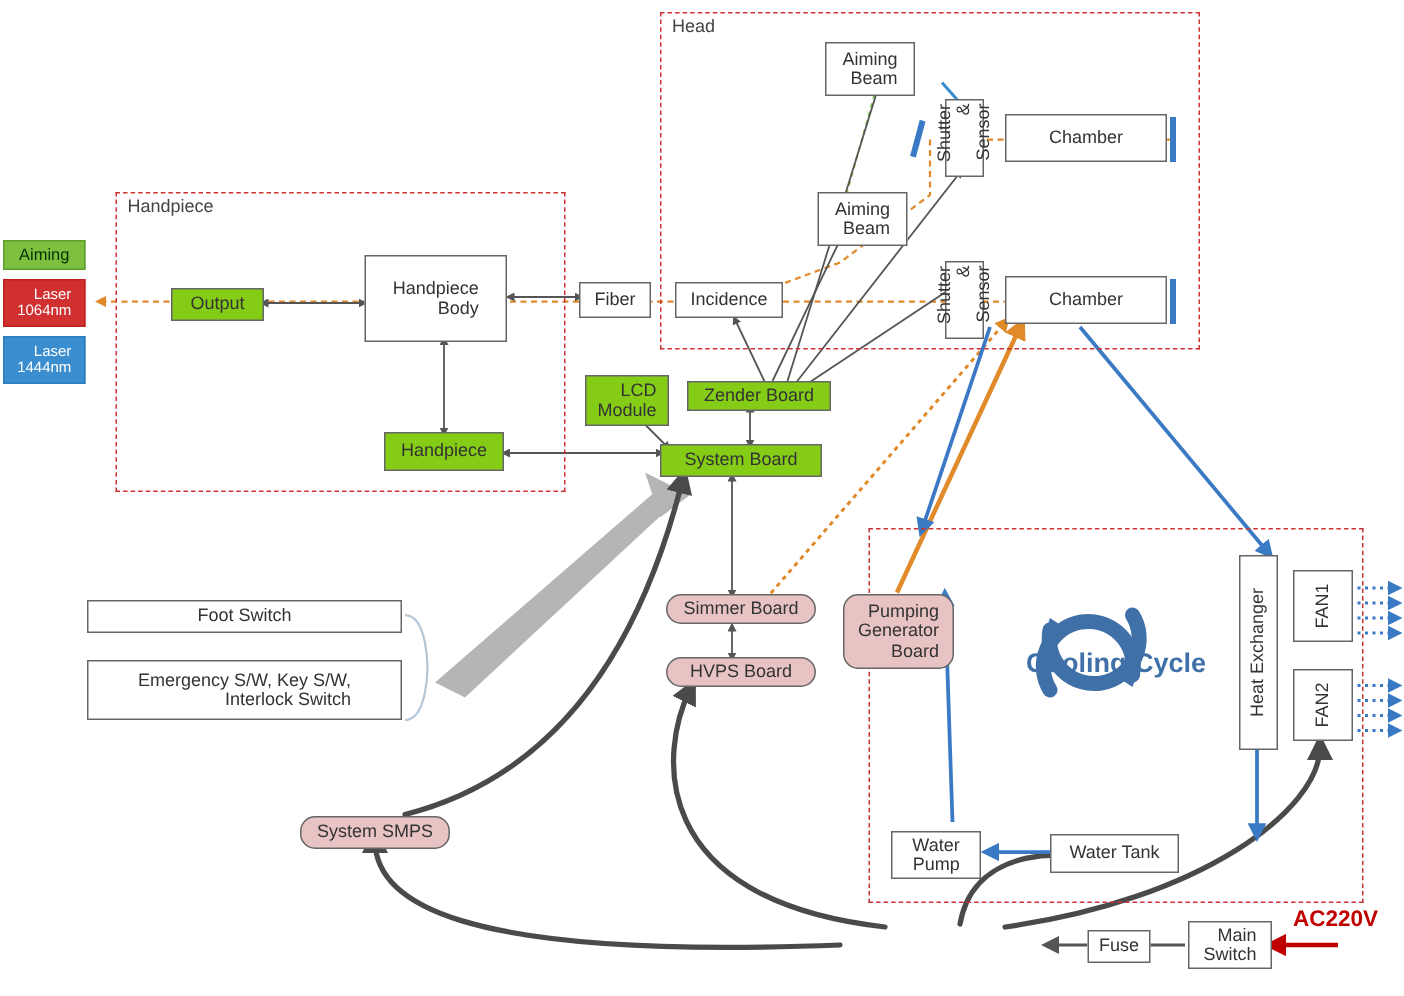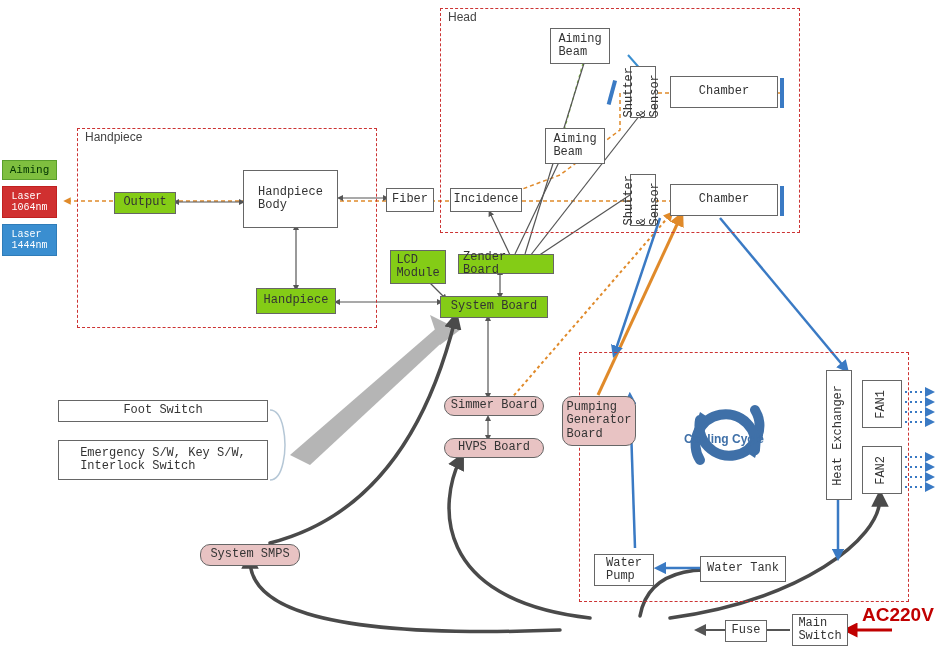--- a/index.html
+++ b/index.html
@@ -1,29 +1,29 @@
 <!DOCTYPE html>
 <html><head>
 <meta charset="utf-8">
 <style>
   * { box-sizing: border-box; margin: 0; padding: 0; }
   body { font-family: "Segoe UI", Arial, sans-serif; font-size: 12px; color: #333; width: 936px; height: 664px; position: relative; background: #fff; overflow: hidden; }
   .canvas { position: relative; width: 936px; height: 664px; }
-  .box { position: absolute; border: 1px solid #666; background: #fff; display: flex; align-items: center; justify-content: center; text-align: left; padding: 2px 4px; line-height: 1.1; font-family: Liberation Mono, monospace; }
+  .box { position: absolute; border: 1px solid #666; background: #fff; display: flex; align-items: center; justify-content: center; text-align: right; padding: 2px 4px; line-height: 1.1; }
   .box.blue { background: #84cc16; }
   .box.pink { background: #e8c3c3; border-radius: 10px; }
   .dashred { position: absolute; border: 1px dashed #cc3333; background: none; }
   .legend-aiming { background: #7fbf3f; color: #003300; border: 1px solid #5a9e2b; }
   .legend-1064  { background: #d03030; color: #fff; border: 1px solid #c02020; }
   .legend-1444  { background: #3a8ed0; color: #fff; border: 1px solid #2f7cb8; font-size: 11px; }
   .label { position: absolute; color: #444; font-size: 12px; text-align: center; }
   .vtext { writing-mode: vertical-rl; transform: rotate(180deg); }
   svg.overlay { position: absolute; left: 0; top: 0; width: 936px; height: 664px; pointer-events: none; }
-  .cooling-label { position: absolute; font-weight: bold; color: #3f70a8; font-size: 12px; }
-  .ac-label { position: absolute; color: #c00000; font-weight: bold; font-size: 19px; }
+  .cooling-label { position: absolute; font-weight: bold; color: #3f70a8; font-size: 18px; }
+  .ac-label { position: absolute; color: #c00000; font-weight: bold; font-size: 15px; }
 </style>
 </head>
 <body>
 
 <div class="canvas">
 
   <svg class="overlay" viewBox="0 0 936 664">
     <defs>
       <marker id="arr-gray" viewBox="0 0 10 10" refX="5" refY="5" markerWidth="6" markerHeight="6" orient="auto-start-reverse">
         <path d="M 0 0 L 10 5 L 0 10 z" fill="#555"></path>

